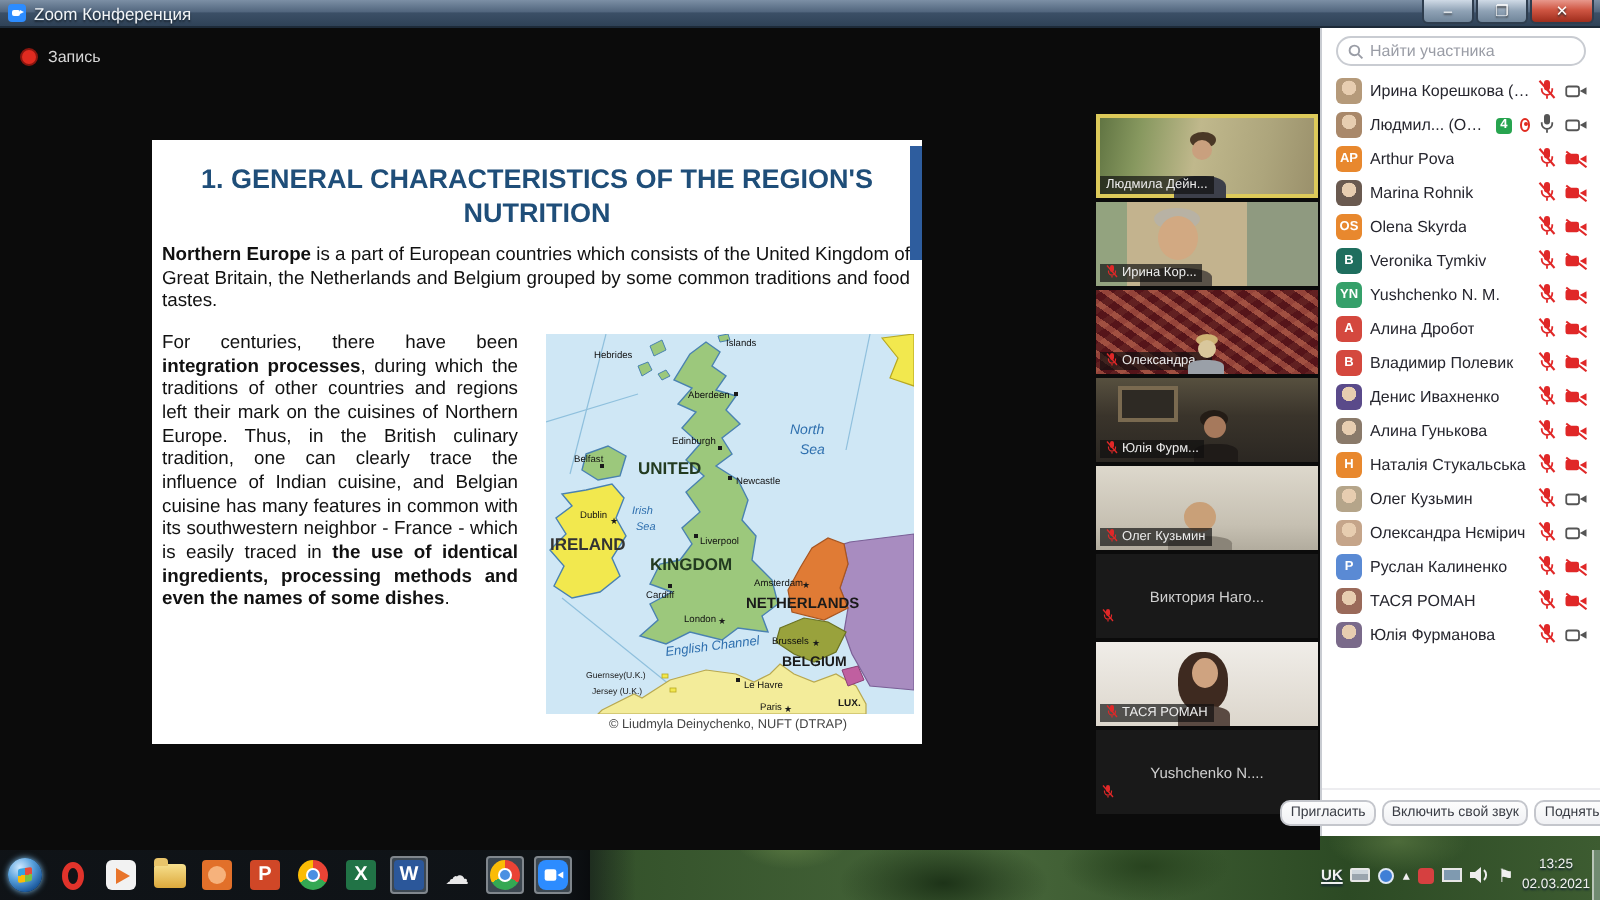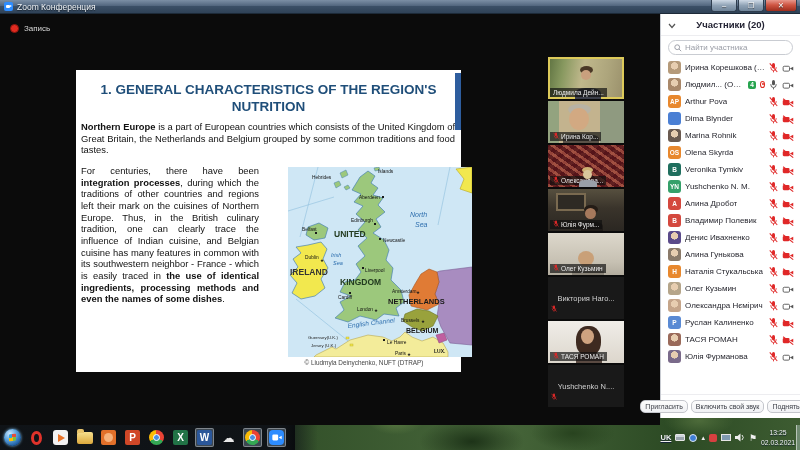--- a/index.html
+++ b/index.html
@@ -36,26 +36,26 @@
   .rec-label{color:#d8d8d8;font-size:8px;}
 
   
   .slide{position:absolute;left:76px;top:56px;width:385px;height:302px;background:#fff;}
   .slide-title{position:absolute;top:12px;left:14px;right:14px;text-align:center;color:#1f4e79;
     font-weight:bold;font-size:13.5px;line-height:1.25;}
   .slide-intro{position:absolute;left:5px;top:51px;width:374px;font-size:9.4px;line-height:1.24;text-align:justify;color:#111;}
   .slide-body{position:absolute;left:5px;top:95px;width:178px;font-size:9.4px;line-height:1.24;text-align:justify;color:#111;}
   .b{font-weight:bold;}
   .bluebar{position:absolute;left:379px;top:3px;width:6px;height:57px;background:#2e5d9e;}
-  .mapwrap{position:absolute;left:212px;top:97px;width:168px;height:190px;}
+  .mapwrap{position:absolute;left:197px;top:97px;width:168px;height:190px;}
   .mapcap{position:absolute;left:190px;top:289px;width:196px;text-align:center;font-size:6.4px;color:#444;}
 
   
   .vcol{position:absolute;left:548px;top:43px;width:97px;}
-  .tile{position:relative;width:76px;height:42px;margin-bottom:2px;background:#161616;overflow:hidden;}
+  .tile{position:relative;width:111px;height:42px;margin-bottom:2px;background:#161616;overflow:hidden;}
   .tile.active{outline:2px solid #ddca5a;outline-offset:-2px;}
   .tile i{position:absolute;display:block;}
   .head{border-radius:50%;}
   .nbar{position:absolute;left:2px;bottom:2px;max-width:92px;background:rgba(15,15,15,.68);color:#ececec;
     font-size:6.5px;height:9px;line-height:9px;padding:0 3px;display:flex;align-items:center;gap:2px;white-space:nowrap;overflow:hidden;}
   .cname{position:absolute;inset:0;display:flex;align-items:center;justify-content:center;color:#cfcfcf;font-size:7.5px;}
   .solo-mic{position:absolute;left:3px;bottom:3px;}
 
   .scene-room{background:linear-gradient(100deg,#5d7140 0%,#87985f 20%,#c0b88c 45%,#ada57c 75%,#998f6a 100%);}
   .scene-room .hair{width:13px;height:8px;left:42%;top:22%;background:#4a3826;border-radius:50%;}
@@ -359,28 +359,20 @@
               <rect x="4" y="1" width="4" height="7" rx="2" fill="#e02828"></rect>
               <path d="M2.5 6.5v1a3.5 3.5 0 0 0 7 0v-1" fill="none" stroke="#e02828" stroke-width="1.2"></path>
               <line x1="6" y1="11.5" x2="6" y2="13.5" stroke="#e02828" stroke-width="1.2"></line>
               <line x1="1" y1="1.5" x2="11" y2="13" stroke="#e02828" stroke-width="1.4"></line>
             </svg></span>
         </div>
       </div>
   </div>
 
   <div class="panel">
-    <div class="p-head">
-      <span class="p-chev">
-        <svg width="8" height="6" viewBox="0 0 8 6">
-            <polyline points="1,1 4,4.5 7,1" fill="none" stroke="#555" stroke-width="1.2"></polyline>
-          </svg>
-      </span>
-      <span>Участники (20)</span>
-    </div>
     <div class="p-search">
       <svg width="8" height="8" viewBox="0 0 10 10">
           <circle cx="4" cy="4" r="3" fill="none" stroke="#9a9da6" stroke-width="1.2"></circle>
           <line x1="6.3" y1="6.3" x2="9" y2="9" stroke="#9a9da6" stroke-width="1.2"></line>
         </svg>
       <span>Найти участника</span>
     </div>
     <div class="p-list" id="participant-list">
         <div class="p-row">
           <span class="av" style="background: radial-gradient(circle at 50% 38%, rgb(231, 205, 176) 0px, rgb(231, 205, 176) 34%, rgb(181, 154, 122) 36%);"></span>
@@ -411,37 +403,20 @@
               </svg></span>
             <span><svg width="12" height="9" viewBox="0 0 16 12">
                 <rect x="1.5" y="3" width="8.5" height="6.5" rx="1.5" fill="none" stroke="#555" stroke-width="1.2"></rect>
                 <path d="M10.5 6l4.5-2.5v5L10.5 6z" fill="#555"></path>
               </svg></span>
           </span>
         </div>
         <div class="p-row">
           <span class="av" style="background: rgb(232, 136, 46);">AP</span>
           <span class="p-name">Arthur Pova</span>
-          <span class="p-ics">
-            <span><svg width="9" height="11" viewBox="0 0 12 14">
-                <rect x="4" y="1" width="4" height="7" rx="2" fill="#e02828"></rect>
-                <path d="M2.5 6.5v1a3.5 3.5 0 0 0 7 0v-1" fill="none" stroke="#e02828" stroke-width="1.2"></path>
-                <line x1="6" y1="11.5" x2="6" y2="13.5" stroke="#e02828" stroke-width="1.2"></line>
-                <line x1="1" y1="1.5" x2="11" y2="13" stroke="#e02828" stroke-width="1.4"></line>
-              </svg></span>
-            <span><svg width="12" height="9" viewBox="0 0 16 12">
-                <rect x="1" y="2.5" width="9" height="7" rx="1.5" fill="#e02828"></rect>
-                <path d="M10.5 6l4.5-2.5v5L10.5 6z" fill="#e02828"></path>
-                <line x1="1.5" y1="1" x2="15" y2="11.5" stroke="#e02828" stroke-width="1.4"></line>
-              </svg></span>
-          </span>
-        </div>
-        <div class="p-row">
-          <span class="av" style="background: rgb(74, 127, 212);"></span>
-          <span class="p-name">Dima Blynder</span>
           <span class="p-ics">
             <span><svg width="9" height="11" viewBox="0 0 12 14">
                 <rect x="4" y="1" width="4" height="7" rx="2" fill="#e02828"></rect>
                 <path d="M2.5 6.5v1a3.5 3.5 0 0 0 7 0v-1" fill="none" stroke="#e02828" stroke-width="1.2"></path>
                 <line x1="6" y1="11.5" x2="6" y2="13.5" stroke="#e02828" stroke-width="1.2"></line>
                 <line x1="1" y1="1.5" x2="11" y2="13" stroke="#e02828" stroke-width="1.4"></line>
               </svg></span>
             <span><svg width="12" height="9" viewBox="0 0 16 12">
                 <rect x="1" y="2.5" width="9" height="7" rx="1.5" fill="#e02828"></rect>
                 <path d="M10.5 6l4.5-2.5v5L10.5 6z" fill="#e02828"></path>

